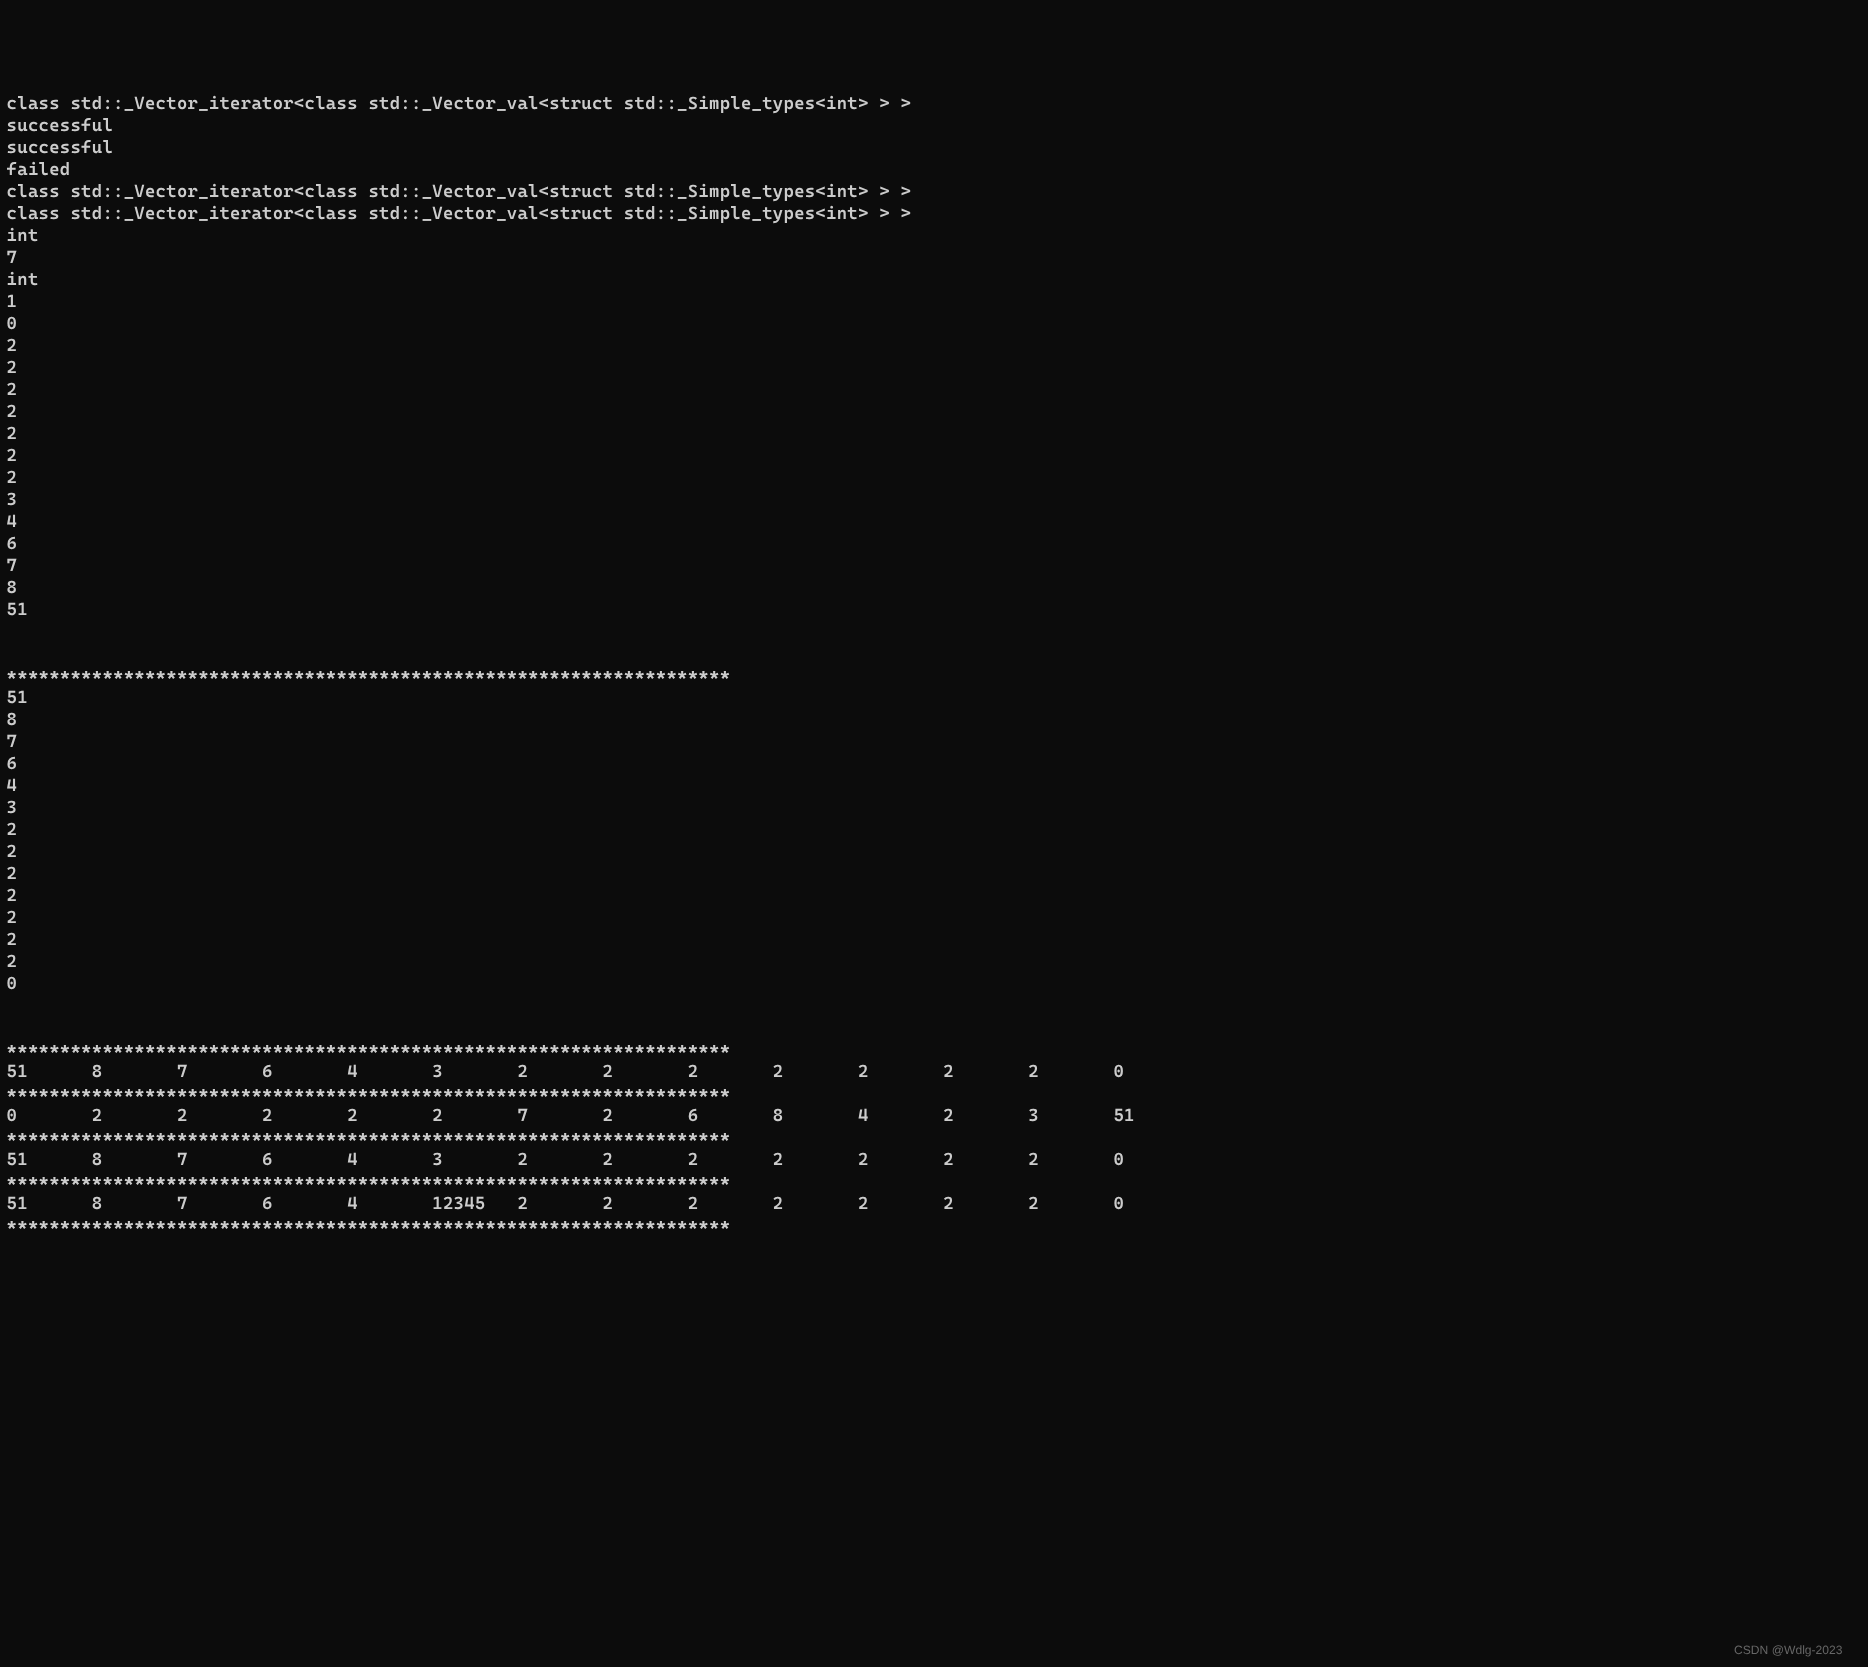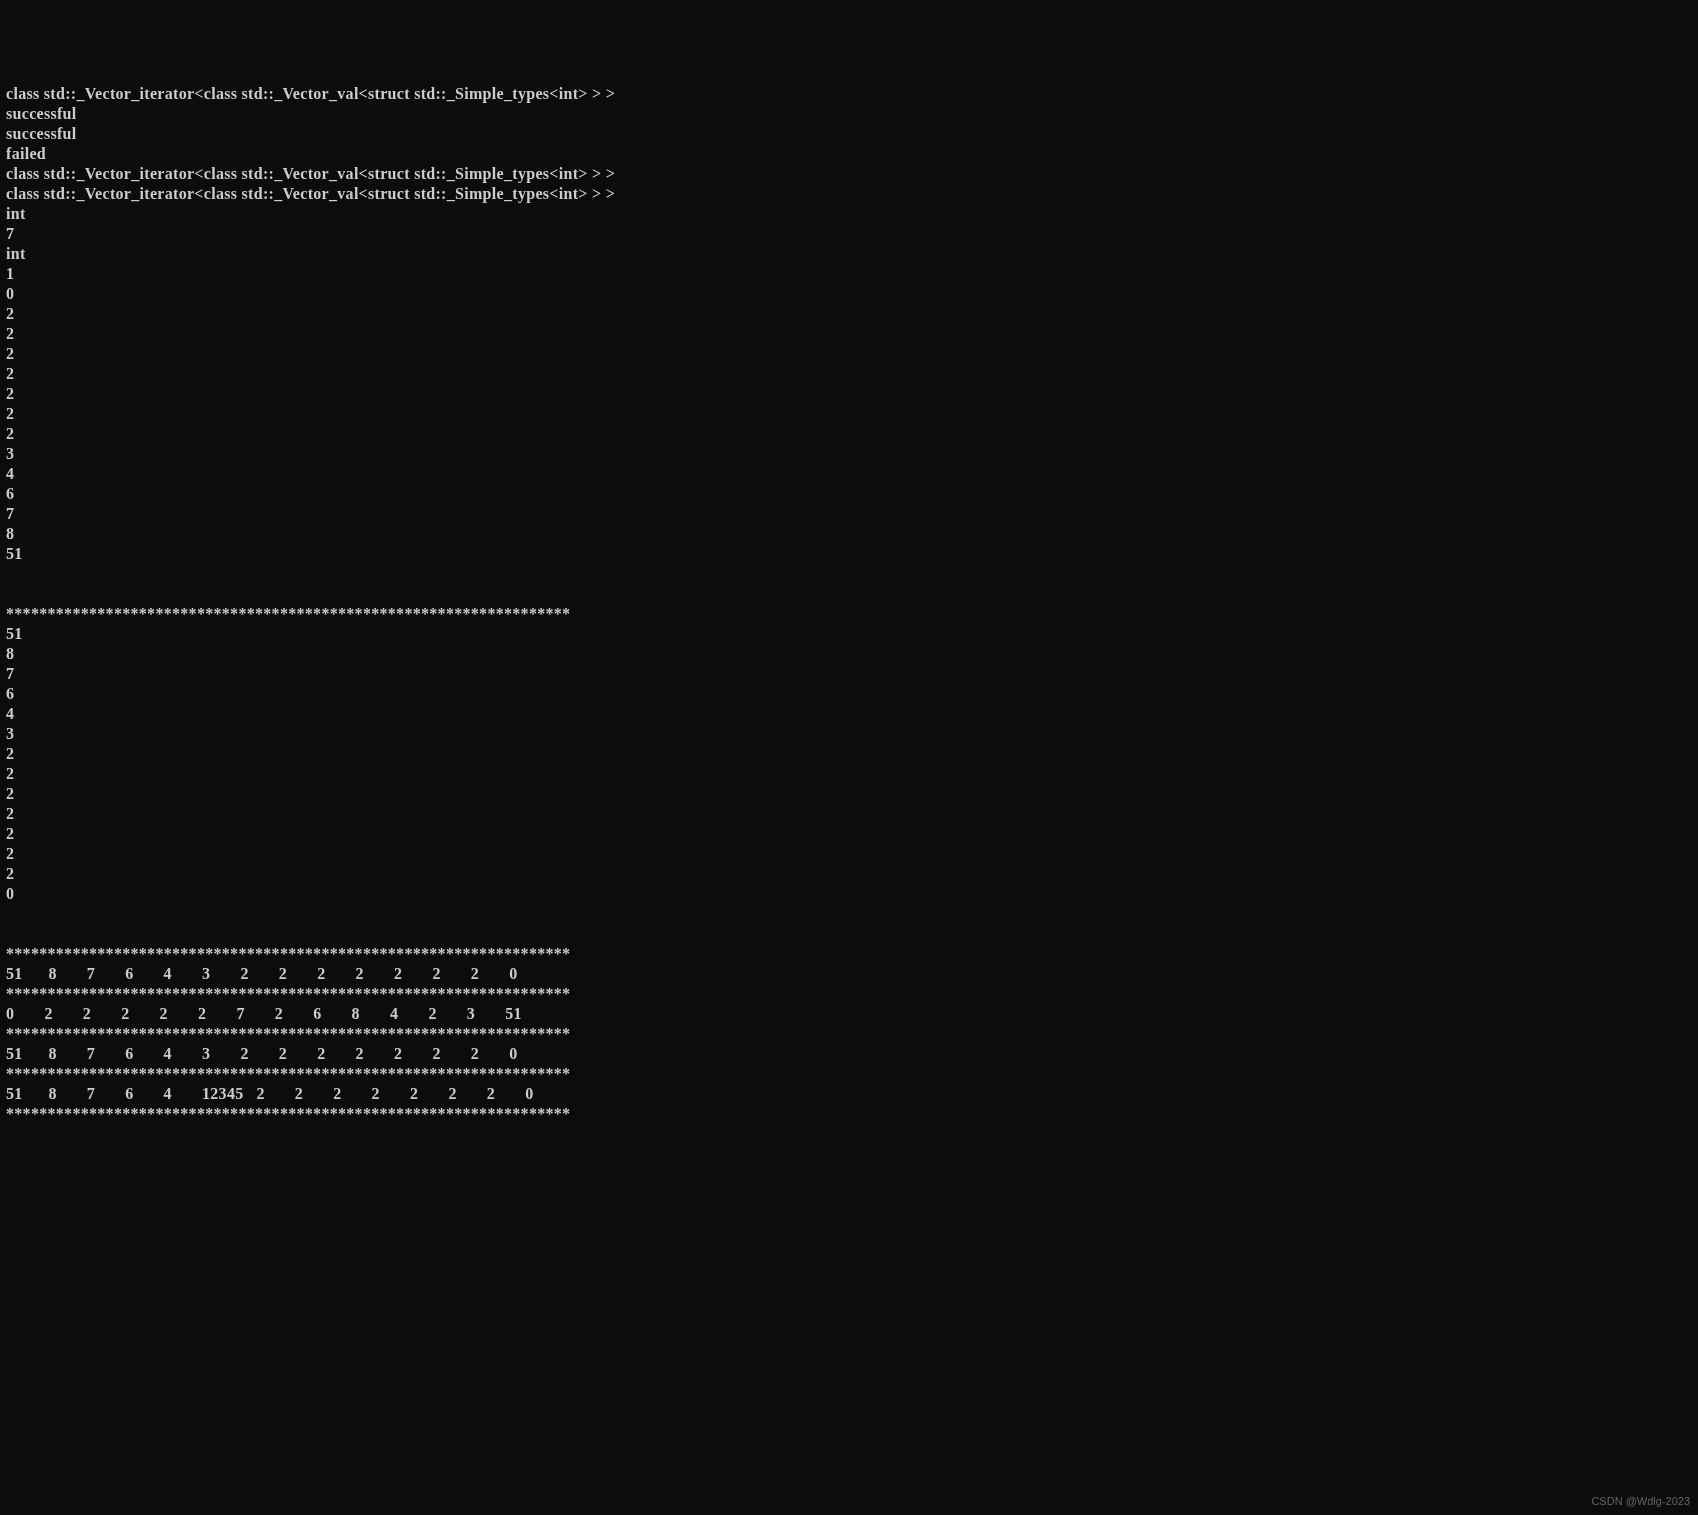--- a/index.html
+++ b/index.html
@@ -16,26 +16,25 @@
       padding: 4px 6px;
       white-space: pre;
       font-weight: 600;
       letter-spacing: 0.3px;
       position: relative;
       min-height: 1515px;
       width: 1698px;
     }
     .terminal-line {
       white-space: pre;
-      font-family: Liberation Serif, serif;
     }
     .watermark {
       position: absolute;
       bottom: 4px;
-      right: 8px;
+      right: 23px;
       font-size: 11px;
       color: #666666;
       font-weight: 400;
       font-family: Arial, sans-serif;
       letter-spacing: 0;
     }
   </style>
 </head>
 <body>
 

